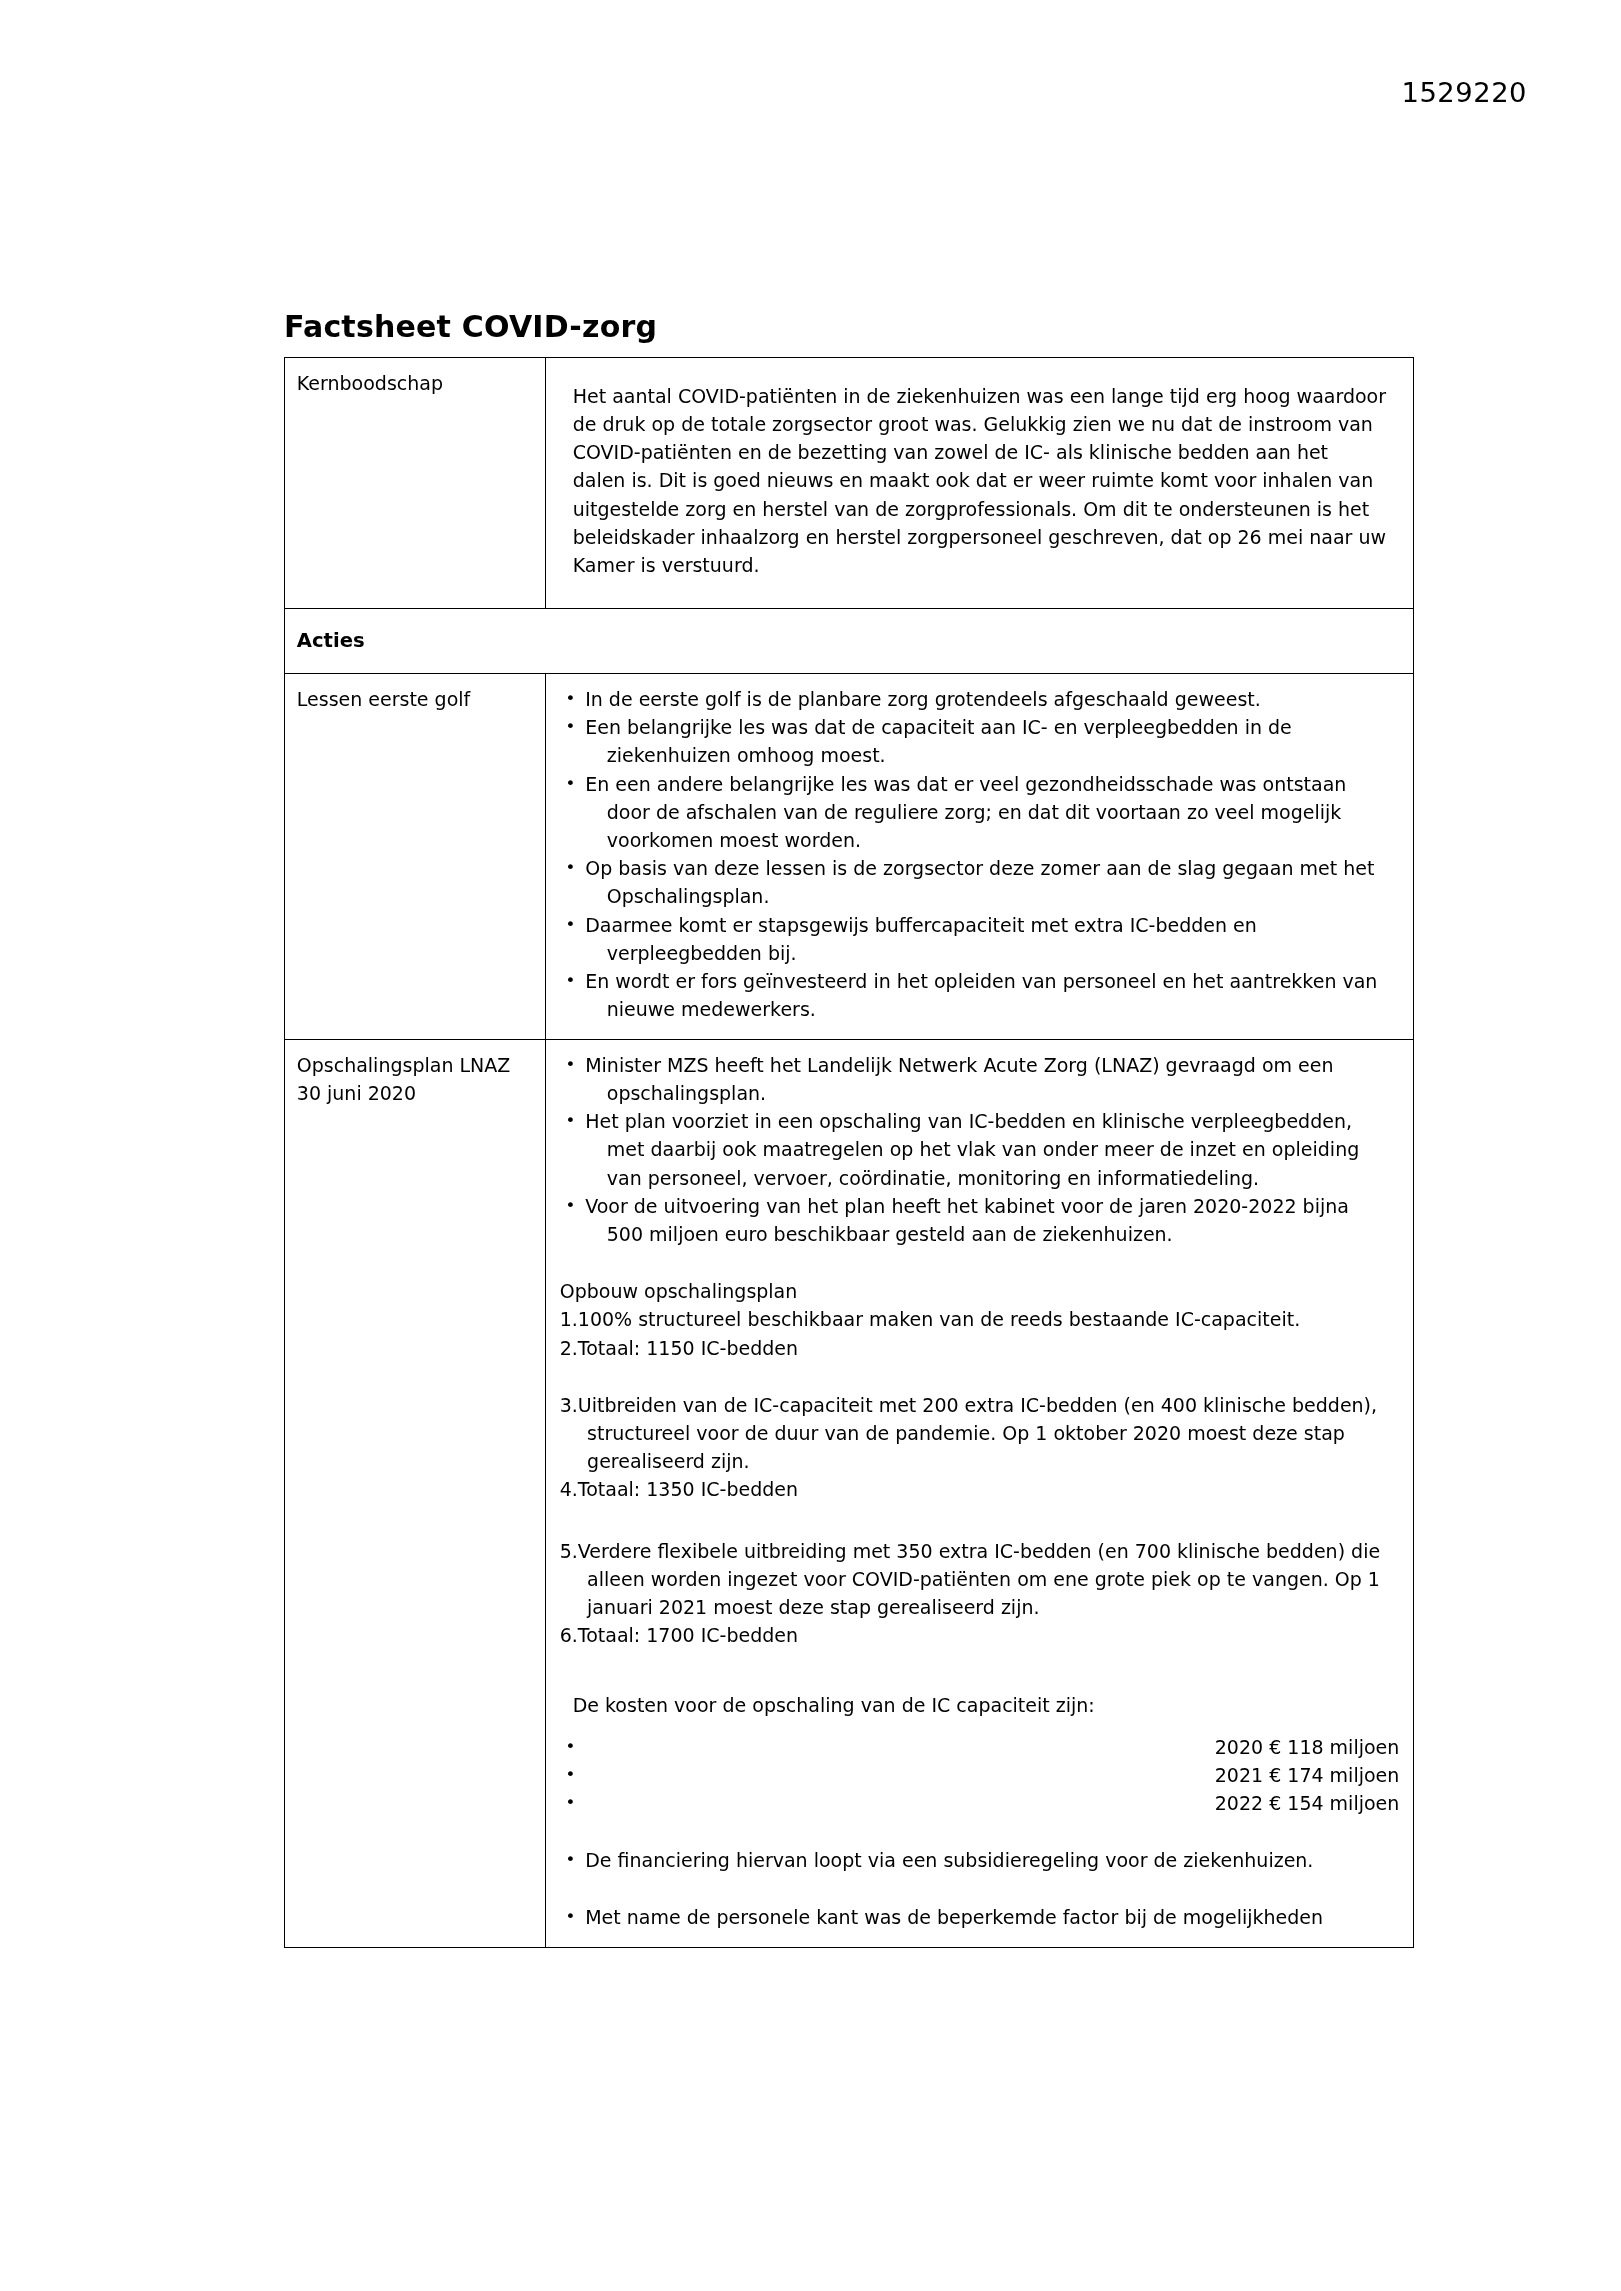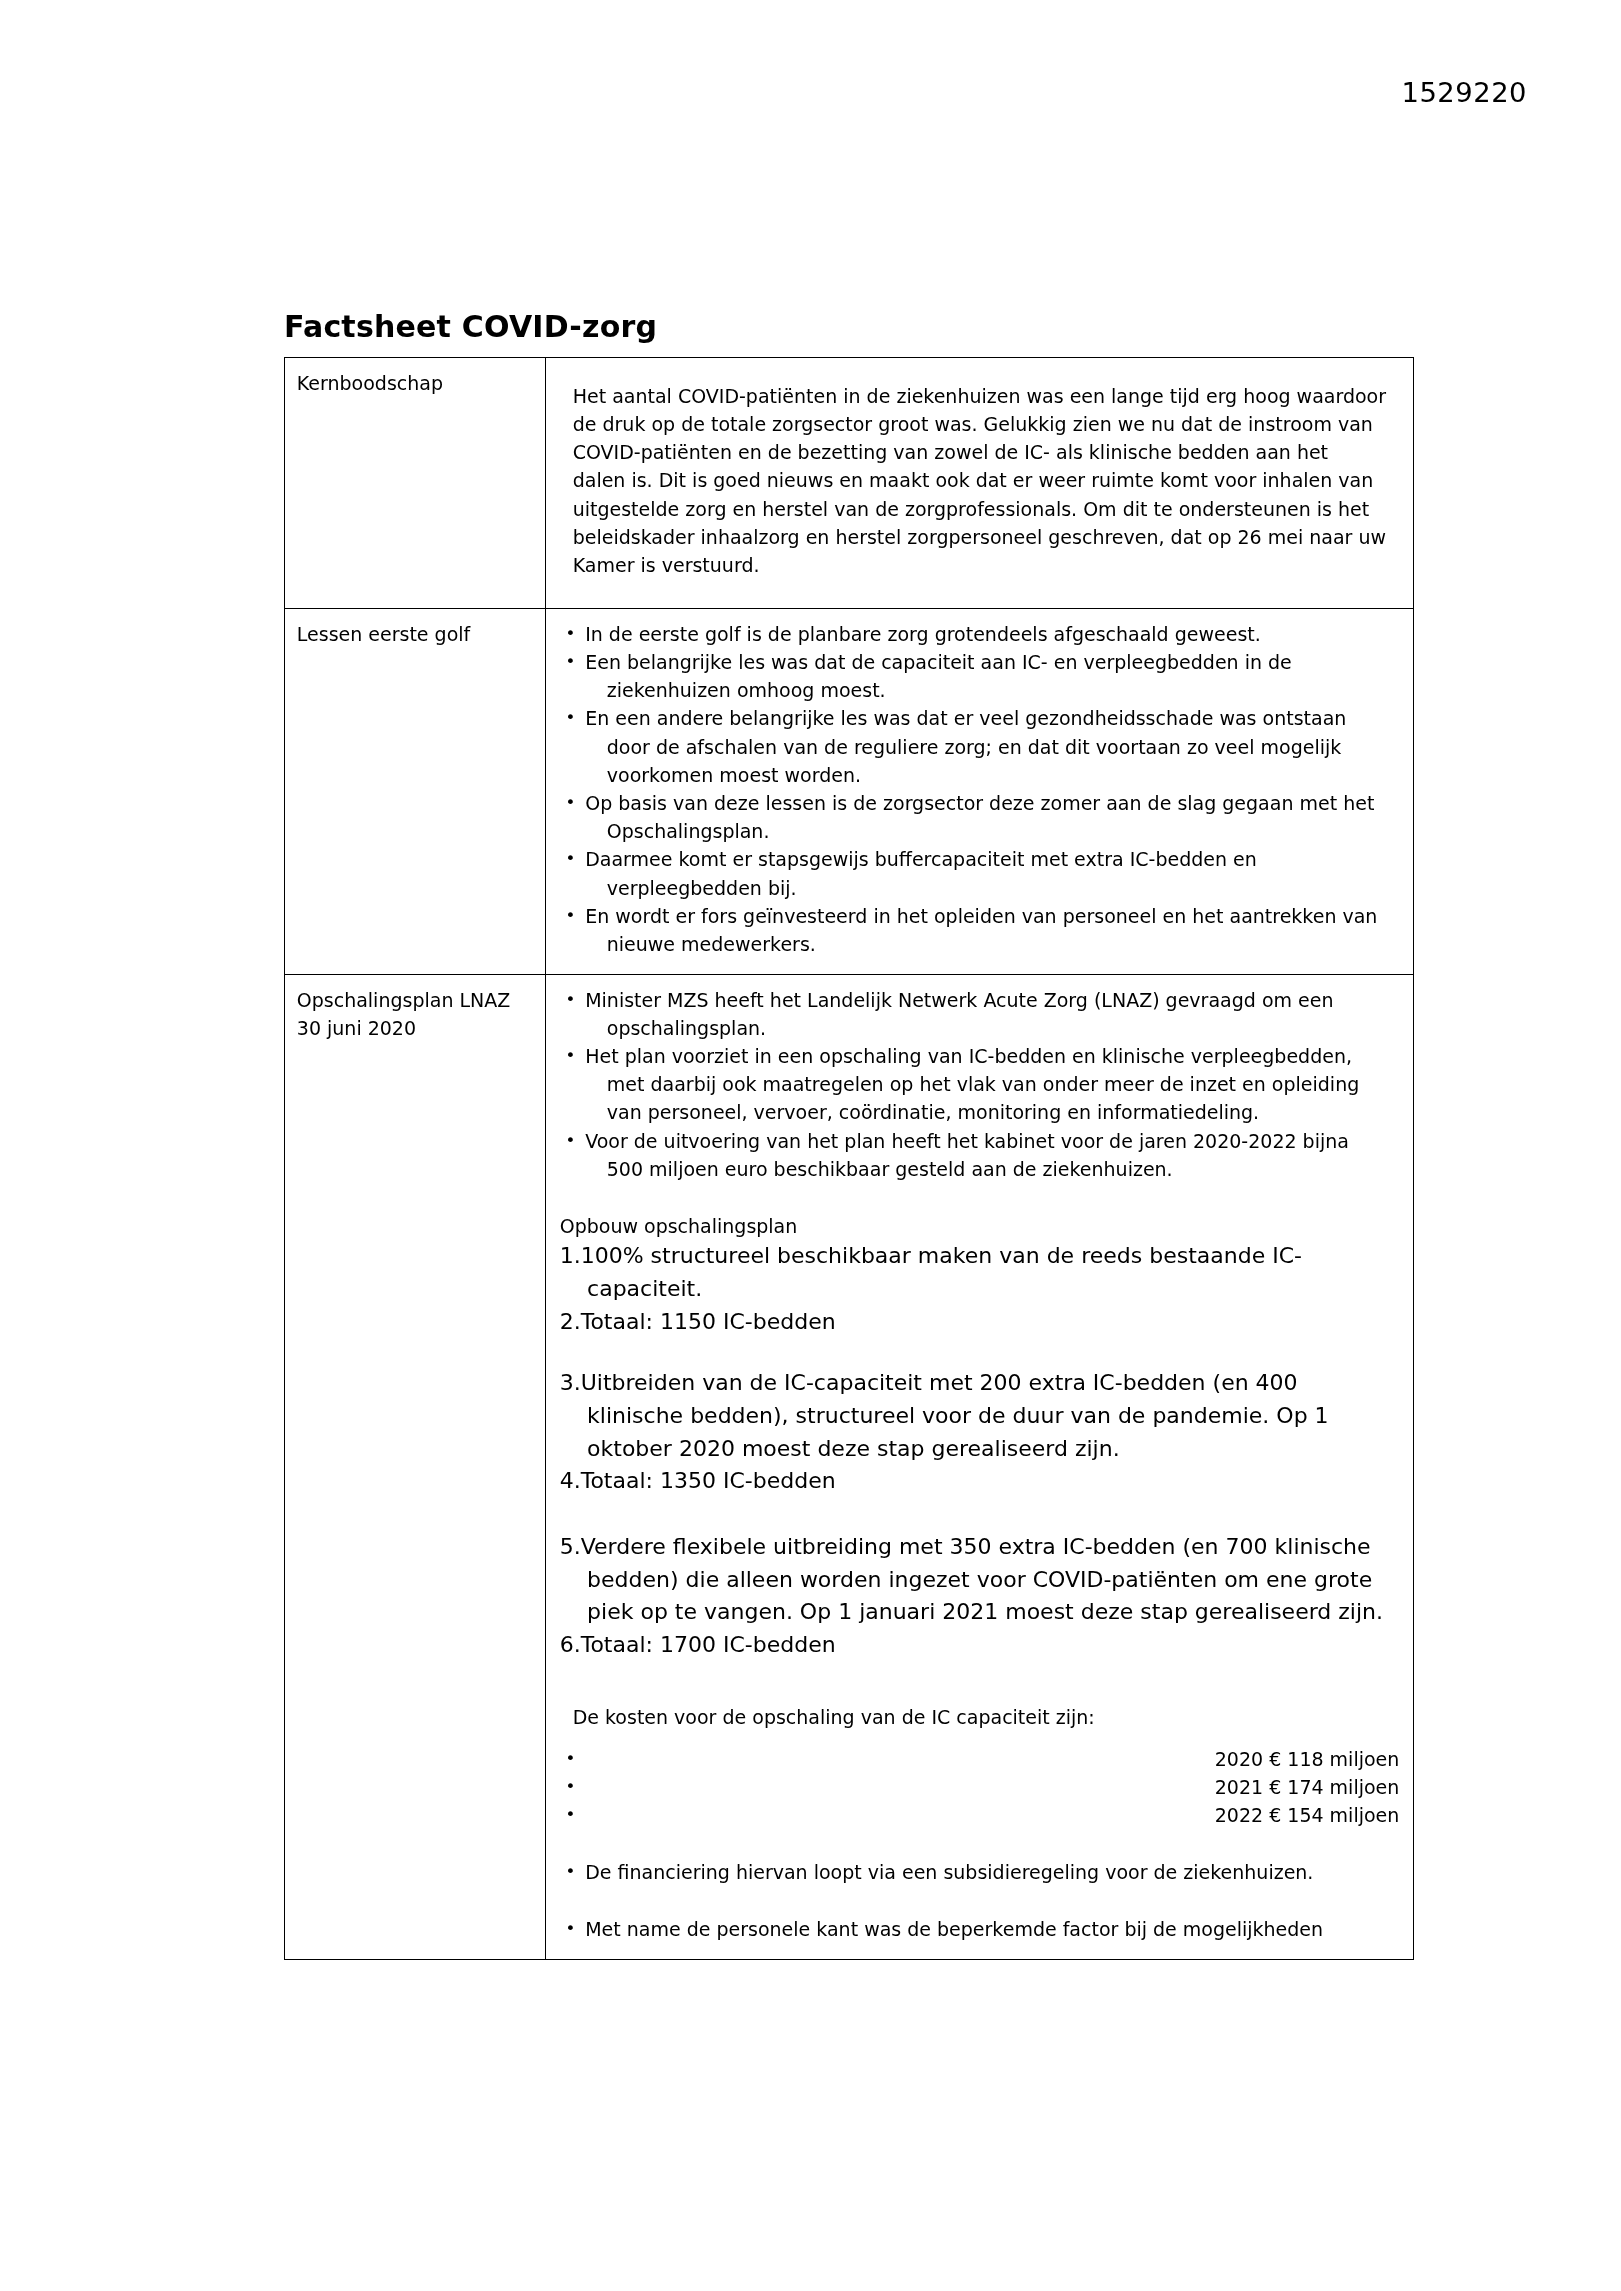--- a/index.html
+++ b/index.html
@@ -119,21 +119,21 @@
     line-height: 1.62;
   }
 
   
   ol.numlist {
     margin: 0;
     padding: 0;
     list-style: none;
   }
   ol.numlist > li {
-    font-size: 22px;
+    font-size: 19px;
     line-height: 1.485;
     padding-left: 27.4px;
     text-indent: -27.4px;
   }
   ol.numlist > li .num { display: inline; }
 
   .underline-head {
     font-size: 19px;
     line-height: 1.485;
     display: block;
@@ -179,20 +179,25 @@
         <td>
           <div class="cell-pad-label">Kernboodschap</div>
         </td>
         <td>
           <div class="cell-pad-body">
             <p class="para">Het aantal COVID-patiënten in de ziekenhuizen was een lange tijd erg hoog waardoor de druk op de totale zorgsector groot was. Gelukkig zien we nu dat de instroom van COVID-patiënten en de bezetting van zowel de IC- als klinische bedden aan het dalen is. Dit is goed nieuws en maakt ook dat er weer ruimte komt voor inhalen van uitgestelde zorg en herstel van de zorgprofessionals. Om dit te ondersteunen is het beleidskader inhaalzorg en herstel zorgpersoneel geschreven, dat op 26 mei naar uw Kamer is verstuurd.</p>
           </div>
         </td>
       </tr>
 
+      <tr>
+        <td colspan="2">
+          <div class="section-head">Acties</div>
+        </td>
+      </tr>
 
       <tr>
         <td>
           <div class="cell-pad-label">Lessen eerste golf</div>
         </td>
         <td>
           <div class="cell-pad-body">
             <ul class="bullets">
               <li>
                   <span class="wrap-indent">In de eerste golf is de planbare zorg grotendeels afgeschaald geweest.</span>

